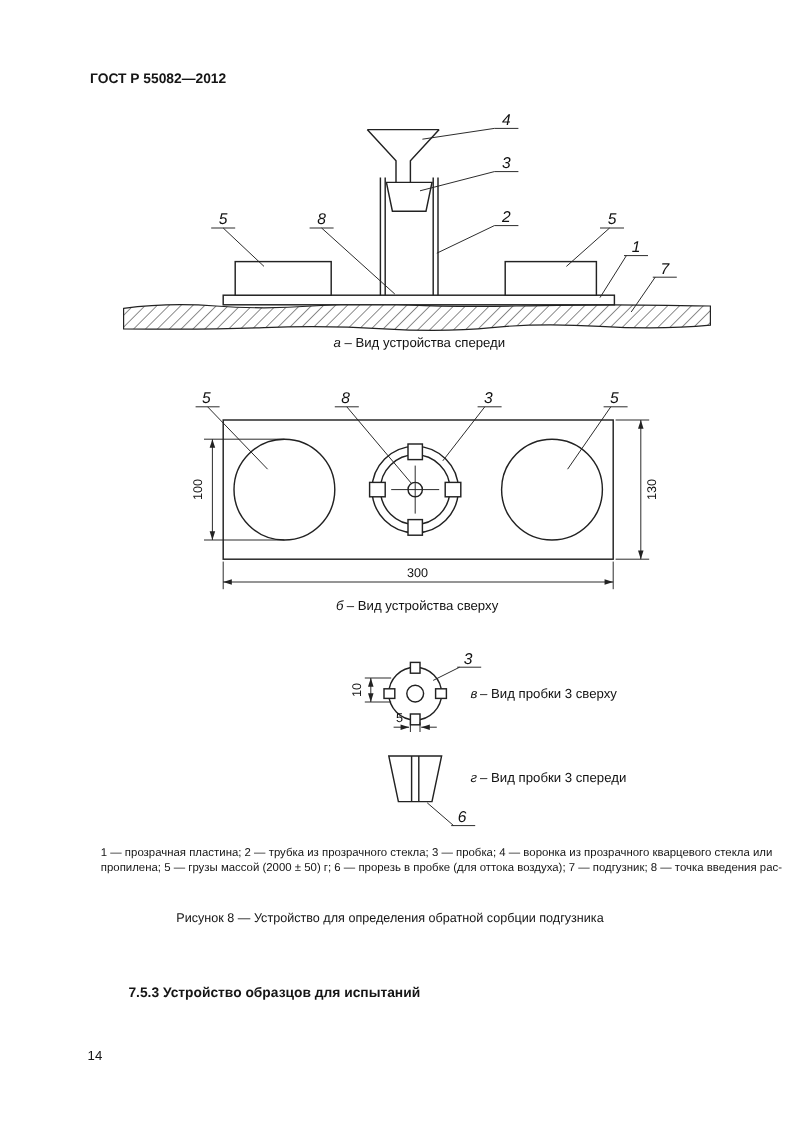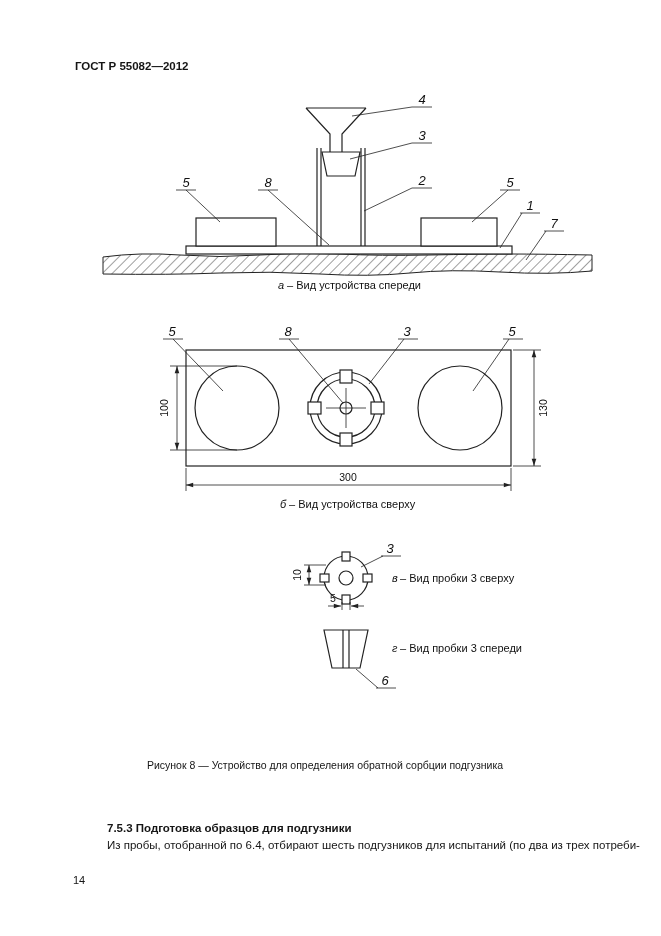--- a/index.html
+++ b/index.html
@@ -197,22 +197,23 @@
     <g class="thin">
       <path d="M376,66 h20 M378,66 L356,47"></path>
     </g>
     <text class="callout" x="385" y="63">6</text>
 
     <text class="cap-letter" x="392" y="30">г</text>
     <text class="cap-text" x="400" y="30">– Вид пробки 3 спереди</text>
   </svg>
 
   <div class="abs legend">
+    <div>1 — прозрачная пластина; 2 — трубка из прозрачного стекла; 3 — пробка; 4 — воронка из прозрачного кварцевого стекла или</div>
+    <div>пропилена; 5 — грузы массой (2000 ± 50) г; 6 — прорезь в пробке (для оттока воздуха); 7 — подгузник; 8 — точка введения рас-</div>
   </div>
 
   <div class="abs fig-caption">Рисунок 8 — Устройство для определения обратной сорбции подгузника</div>
 
-  <div class="abs sec-heading">7.5.3  Подготовка образцов для подгузники</div>
-  <div class="abs body-line1">Из пробы, отобранной по 6.4, отбирают шесть подгузников для испытаний (по два из трех потреби-</div>
+  <div class="abs sec-heading">7.5.3  Устройство образцов для испытаний</div>
 
   <div class="abs page-num">14</div>
 
 </div>
 
 </body></html>

